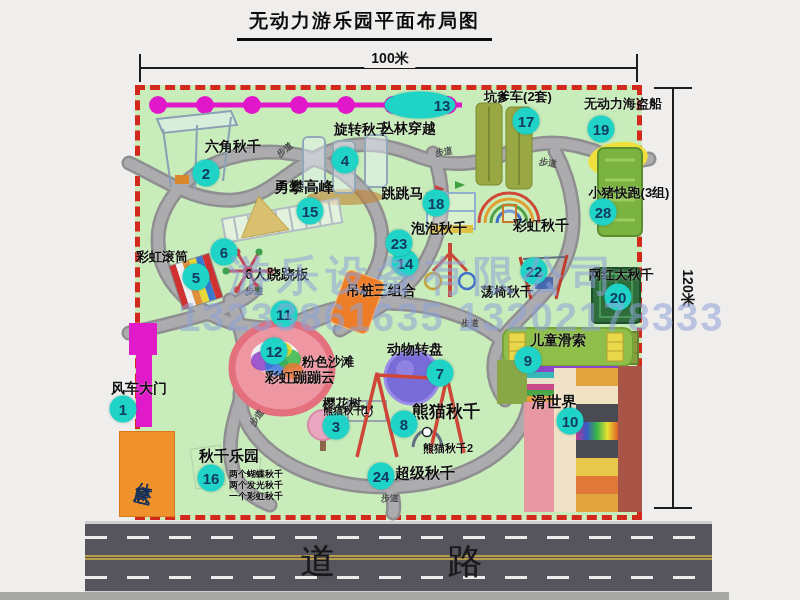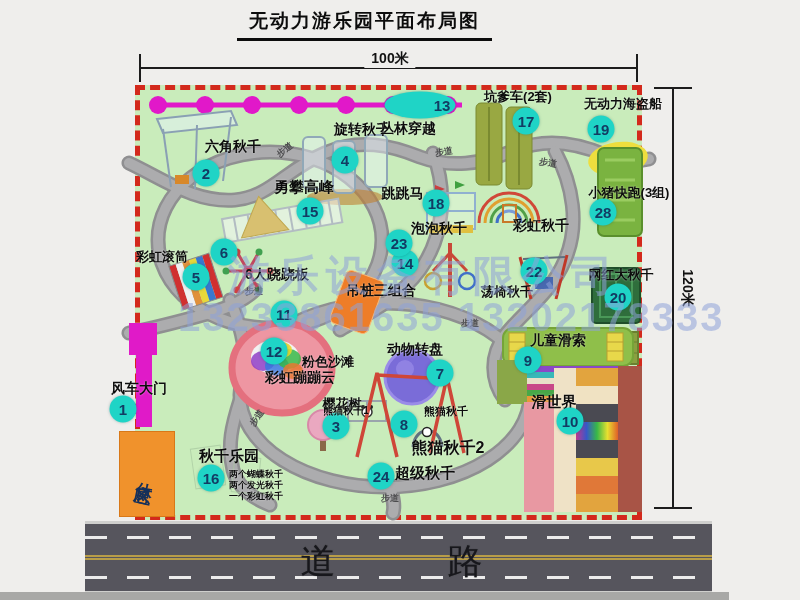--- a/index.html
+++ b/index.html
@@ -336,21 +336,21 @@
       <span class="map-label" style="left: 342px; top: 404px; font-size: 13px;">樱花树</span>
       <span class="badge" style="left: 336px; top: 426px;">3</span>
       <span class="map-label" style="left: 362px; top: 130px; font-size: 14px;">旋转秋千</span>
       <span class="badge" style="left: 345px; top: 160px;">4</span>
       <span class="map-label" style="left: 162px; top: 257px; font-size: 13px;">彩虹滚筒</span>
       <span class="badge" style="left: 196px; top: 277px;">5</span>
       <span class="map-label" style="left: 253px; top: 275px; font-size: 14px; margin-left: 24px;">6人跷跷板</span>
       <span class="badge" style="left: 224px; top: 252px;">6</span>
       <span class="map-label" style="left: 415px; top: 350px; font-size: 14px;">动物转盘</span>
       <span class="badge" style="left: 440px; top: 373px;">7</span>
-      <span class="map-label" style="left: 446px; top: 411px; font-size: 11px; font-family: Liberation Serif, serif;">熊猫秋千</span>
+      <span class="map-label" style="left: 446px; top: 411px; font-size: 17px; font-family: Liberation Serif, serif;">熊猫秋千</span>
       <span class="badge" style="left: 404px; top: 424px;">8</span>
       <span class="map-label" style="left: 558px; top: 341px; font-size: 14px;">儿童滑索</span>
       <span class="badge" style="left: 528px; top: 360px;">9</span>
       <span class="map-label" style="left: 554px; top: 402px; font-size: 15px;">滑世界</span>
       <span class="badge" style="left: 570px; top: 421px;">10</span>
       <span class="map-label" style="left: 328px; top: 321px; font-size: 13px; margin-top: 41px;">粉色沙滩</span>
       <span class="badge" style="left: 284px; top: 314px;">11</span>
       <span class="map-label" style="left: 300px; top: 378px; font-size: 14px;">彩虹蹦蹦云</span>
       <span class="badge" style="left: 274px; top: 351px;">12</span>
       <span class="map-label" style="left: 408px; top: 129px; font-size: 14px;">丛林穿越</span>
@@ -372,21 +372,21 @@
       <span class="map-label" style="left: 629px; top: 193px; font-size: 13px;">小猪快跑(3组)</span>
       <span class="badge" style="left: 603px; top: 212px;">28</span>
       <span class="map-label" style="left: 507px; top: 292px; font-size: 13px;">荡椅秋千</span>
       <span class="badge" style="left: 534px; top: 271px;">22</span>
       <span class="map-label" style="left: 439px; top: 229px; font-size: 14px;">泡泡秋千</span>
       <span class="badge" style="left: 399px; top: 243px;">23</span>
       <span class="map-label" style="left: 425px; top: 473px; font-size: 15px;">超级秋千</span>
       <span class="badge" style="left: 381px; top: 476px;">24</span>
       <span class="map-label" style="left: 541px; top: 226px; font-size: 14px;">彩虹秋千</span>
       <span class="map-label" style="left: 346px; top: 411px; font-size: 10px;">熊猫秋千1</span>
-      <span class="map-label" style="left: 448px; top: 448px; font-size: 16px;">熊猫秋千2</span>
+      <span class="map-label" style="left: 448px; top: 448px; font-size: 11px;">熊猫秋千2</span>
       <span class="map-label" style="left: 256px; top: 474px; font-size: 9px;">两个蝴蝶秋千</span>
       <span class="map-label" style="left: 256px; top: 485px; font-size: 9px;">两个发光秋千</span>
       <span class="map-label" style="left: 256px; top: 496px; font-size: 9px;">一个彩虹秋千</span>
       <span class="path-label" style="left: 285px; top: 150px; transform: translate(-50%, -50%) rotate(-38deg);">步道</span>
       <span class="path-label" style="left: 444px; top: 152px; transform: translate(-50%, -50%) rotate(-8deg);">步道</span>
       <span class="path-label" style="left: 548px; top: 163px; transform: translate(-50%, -50%) rotate(10deg);">步道</span>
       <span class="path-label" style="left: 254px; top: 291px;">步道</span>
       <span class="path-label" style="left: 470px; top: 323px;">步道</span>
       <span class="path-label" style="left: 257px; top: 418px; transform: translate(-50%, -50%) rotate(-55deg);">步道</span>
       <span class="path-label" style="left: 390px; top: 498px;">步道</span>

